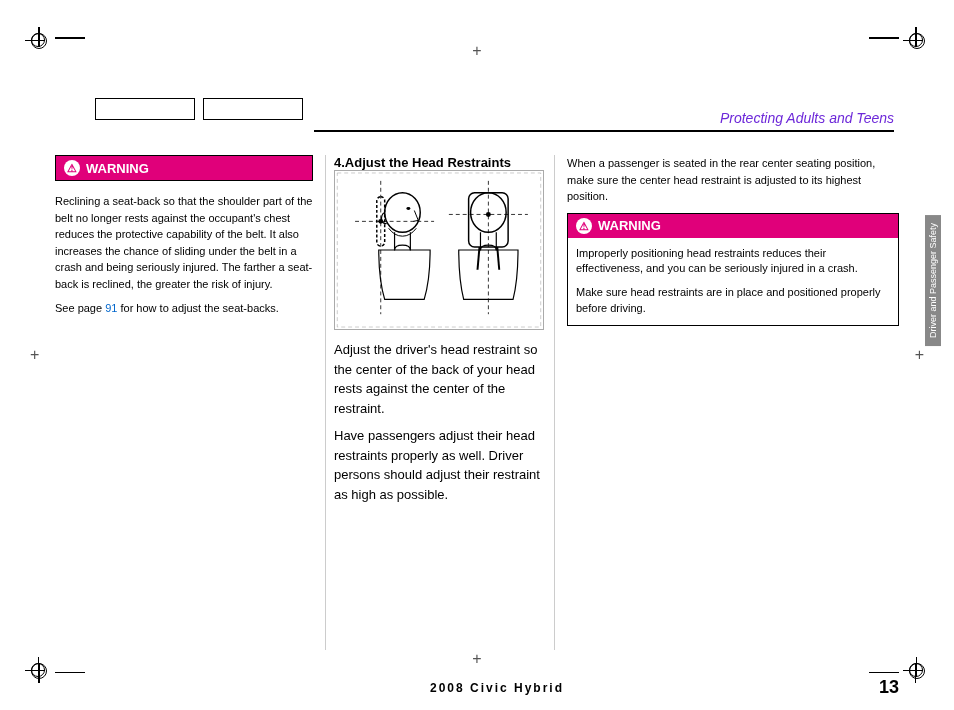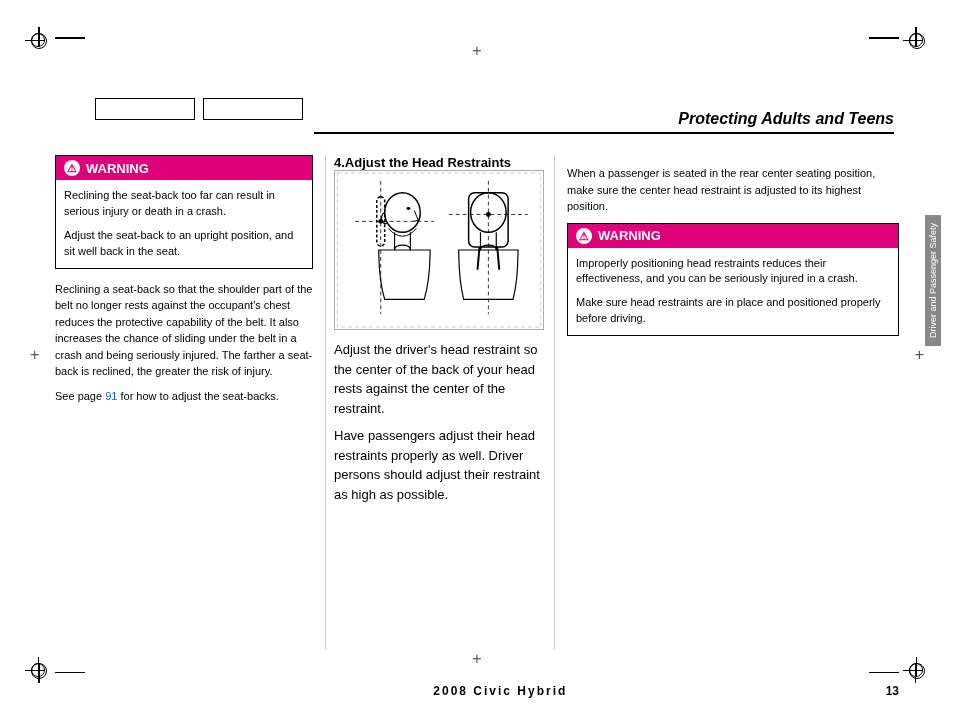--- a/index.html
+++ b/index.html
@@ -47,24 +47,24 @@
     .reg-mark.br::before { top: 3px; left: 3px; }
 
     
     .page-title-area {
       position: absolute;
       top: 110px;
       right: 60px;
       text-align: right;
     }
     .page-title {
-      font-size: 16px;
-      font-weight: bold;
+      font-size: 14px;
+      font-weight: normal;
       font-style: italic;
-      color: #000000;
+      color: #6d28d9;
     }
     .title-rule {
       height: 2px;
       background: #000;
       margin-top: 4px;
       width: 580px;
       margin-left: auto;
     }
 
     
@@ -185,21 +185,20 @@
     
     .right-col {
       flex: 1;
       padding-left: 12px;
       position: relative;
     }
 
     .right-body-text {
       font-size: 11px;
       line-height: 1.5;
-      margin-top: 10px;
     }
     .right-body-text p {
       margin-bottom: 8px;
     }
 
     
     .side-tab {
       position: absolute;
       right: -42px;
       top: 60px;
@@ -223,21 +222,21 @@
       display: flex;
       justify-content: space-between;
       align-items: center;
     }
     .footer-center {
       font-size: 12px;
       font-weight: bold;
       letter-spacing: 2px;
     }
     .footer-page {
-      font-size: 12px;
+      font-size: 18px;
       font-weight: bold;
     }
 
     
     .illustration-svg {
       width: 100%;
       height: 100%;
     }
 
     
@@ -363,24 +362,20 @@
   </div>
 
   <div class="content-area">
 
     <div class="left-col">
 
       <div class="warning-box">
         <div class="warning-header">
           <span class="warning-icon">⚠</span>
           <span>WARNING</span>
-        </div>
-        <div class="warning-content">
-          <p>Reclining the seat-back too far can result in serious injury or death in a crash.</p>
-          <p>Adjust the seat-back to an upright position, and sit well back in the seat.</p>
         </div>
       </div>
 
       <div class="left-body-text">
         <p>Reclining a seat-back so that the shoulder part of the belt no longer rests against the occupant's chest reduces the protective capability of the belt. It also increases the chance of sliding under the belt in a crash and being seriously injured. The farther a seat-back is reclined, the greater the risk of injury.</p>
         <p>See page <span class="link-text">91</span>  for how to adjust the seat-backs.</p>
       </div>
     </div>
 
     <div class="middle-col">

